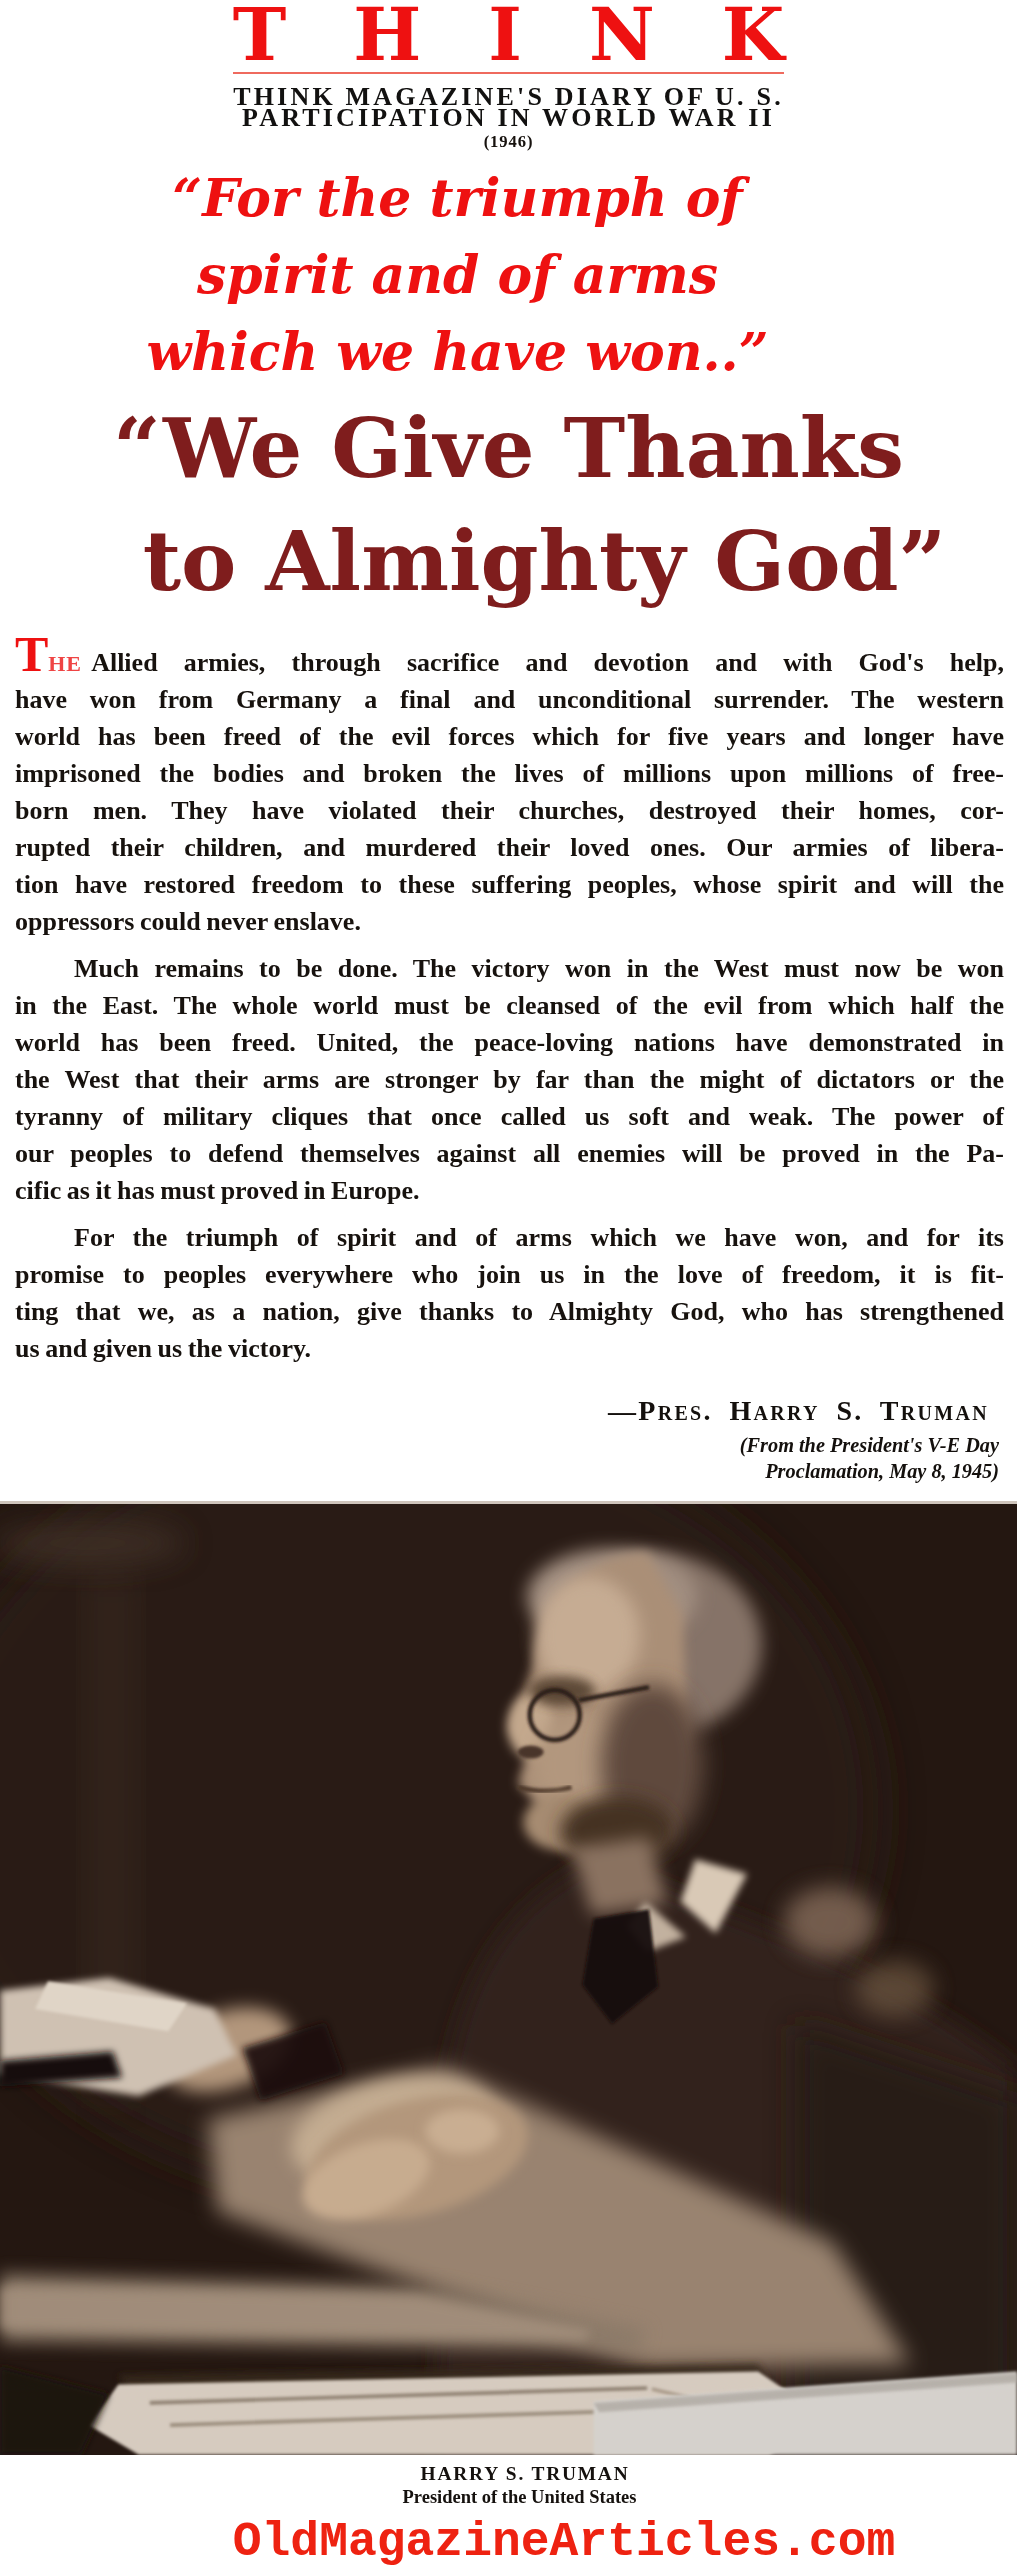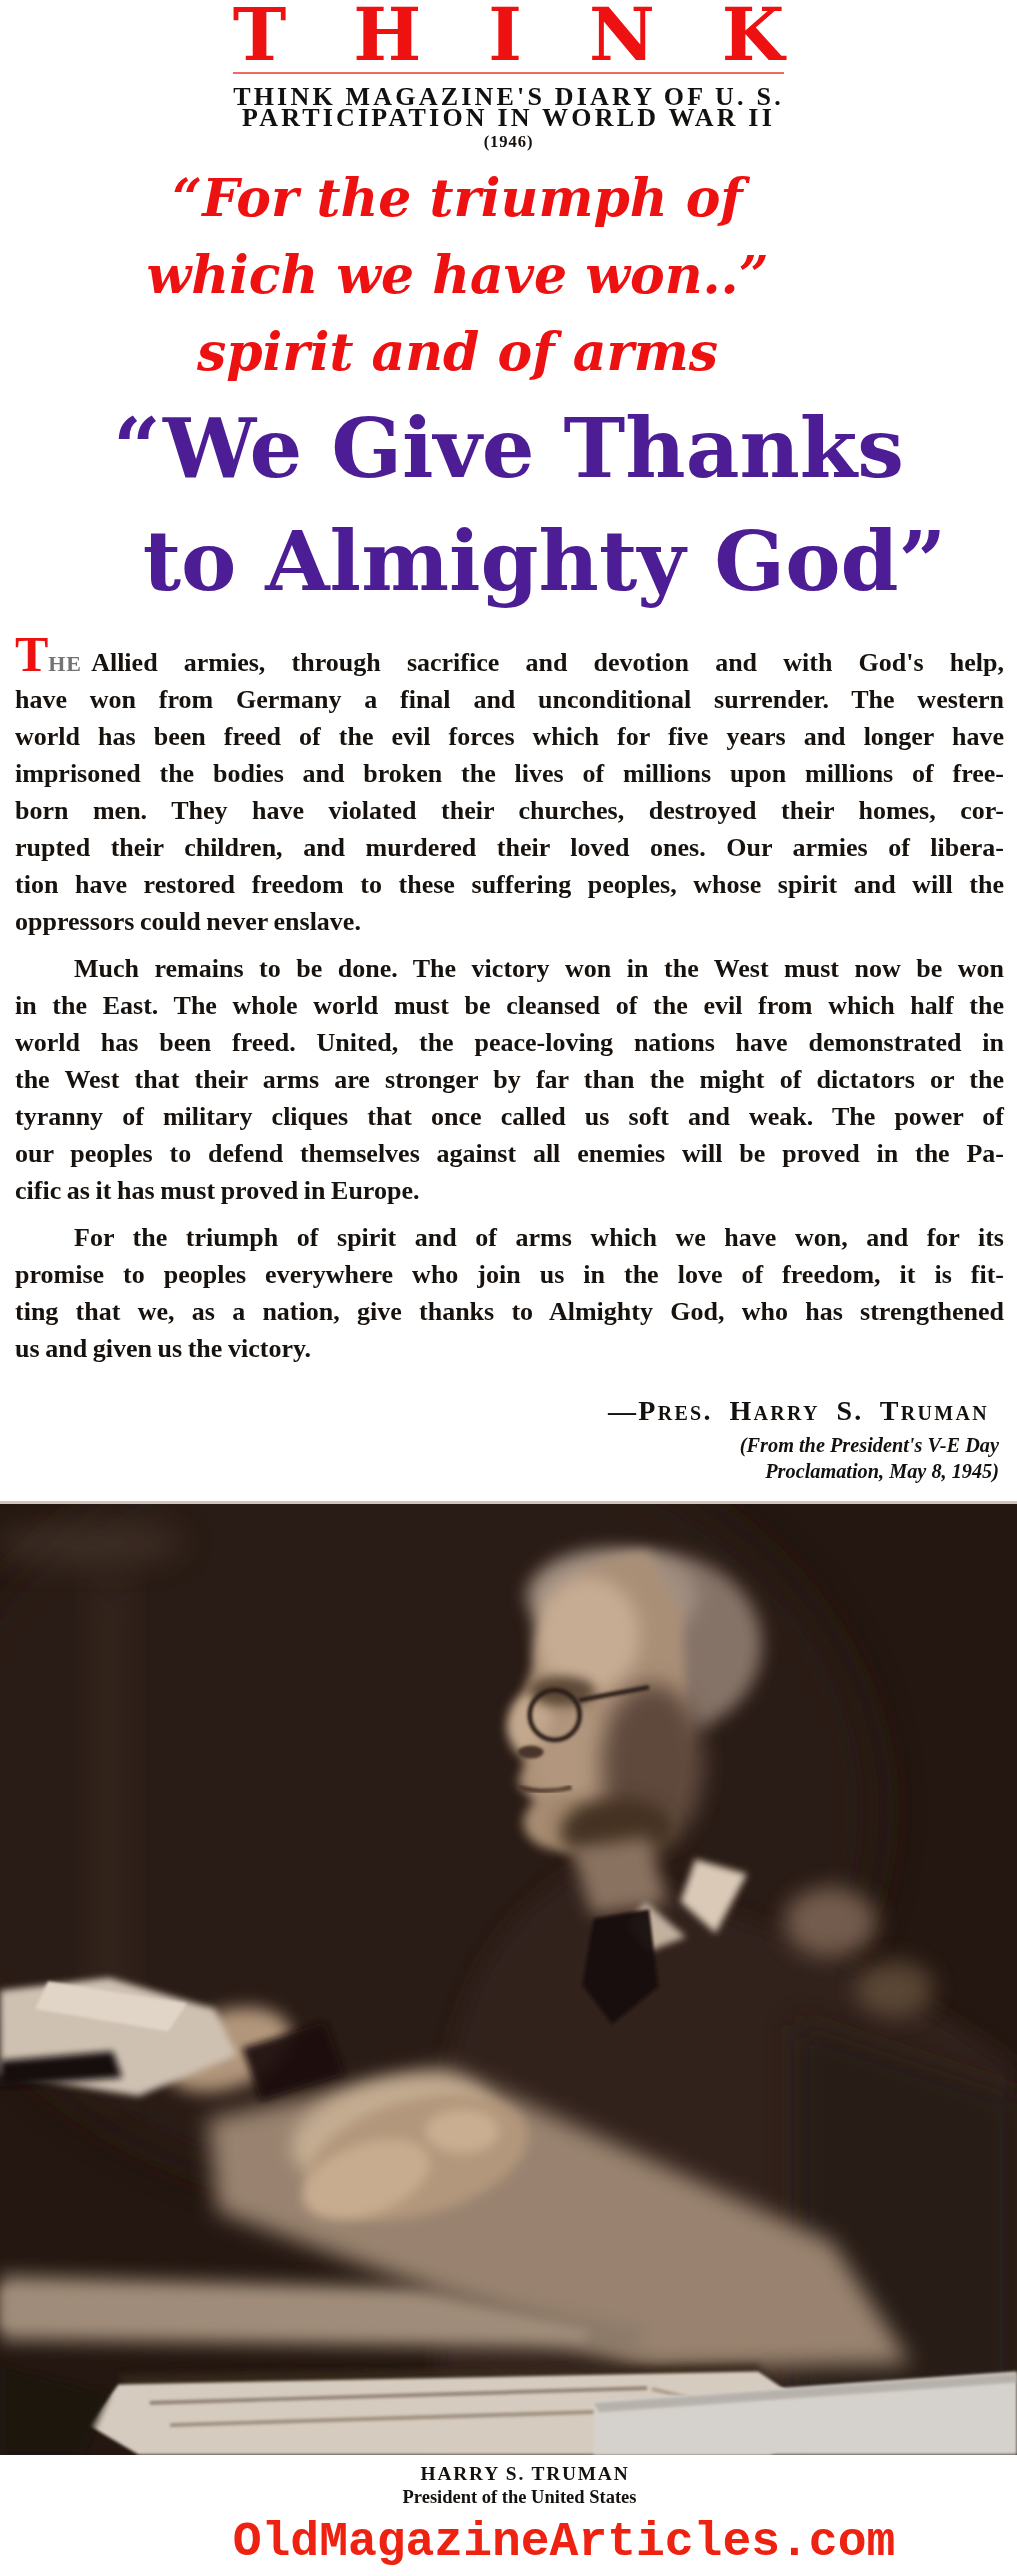--- a/index.html
+++ b/index.html
@@ -23,36 +23,36 @@
   
   .pull-quote{
     margin-top:7.4px;margin-right:102px;text-align:center;
     font-family:"DejaVu Serif",serif;font-style:italic;font-weight:700;
     font-size:52px;line-height:77px;color:#ee1111;
   }
   
   .headline{
     margin-top:1.8px;text-align:center;
     font-family:"DejaVu Serif",serif;font-weight:700;
-    font-size:83px;line-height:113px;color:#4c1d95;
+    font-size:83px;line-height:113px;color:#7f1d1d;
   }
   .headline .l2{display:block;padding-left:72px;}
   .headline .l1{display:block;}
   
   .article{margin:26px 13px 0 15px;}
   .p{margin:0;}
   .p + .p{margin-top:10.2px;}
   .bline{
     font-size:26px;line-height:37px;font-weight:700;color:#17120e;
     text-align:justify;text-align-last:justify;word-spacing:-0.9px;
   }
   .bline.last{text-align-last:left;}
   .bline.indent{padding-left:59px;}
   .dropcap{color:#ee1111;font-size:50px;line-height:0;font-weight:700;}
-  .smallcaps{color:#737373;font-size:22px;line-height:0;font-weight:700;margin-right:9.2px;letter-spacing:0.9px;}
+  .smallcaps{color:#ef4444;font-size:22px;line-height:0;font-weight:700;margin-right:9.2px;letter-spacing:0.9px;}
   
   .attribution{
     margin-top:28px;text-align:right;padding-right:28px;
     font-weight:700;font-size:28px;font-variant:small-caps;
     letter-spacing:2.3px;word-spacing:7.4px;color:#14100d;
   }
   .credit{
     margin-top:4.6px;text-align:right;padding-right:18px;
     font-style:italic;font-weight:700;font-size:20.3px;line-height:26px;color:#14100d;
   }
@@ -76,22 +76,22 @@
 <div>
   <div class="masthead-title">THINK</div>
   <div class="masthead-rule"></div>
   <div class="masthead-sub">THINK MAGAZINE'S DIARY OF U. S.</div>
   <div class="masthead-sub" style="margin-top:0;">PARTICIPATION IN WORLD WAR II</div>
   <div class="masthead-year">(1946)</div>
 </div>
 
 <div class="pull-quote">
   <div>“For the triumph of</div>
+  <div>spirit and of arms</div>
   <div>which we have won..”</div>
-  <div>spirit and of arms</div>
 </div>
 
 <div class="headline">
   <span class="l1">“We Give Thanks</span>
   <span class="l2">to Almighty God”</span>
 </div>
 
 <div class="article">
   <div class="p">
     <div class="bline"><span class="dropcap">T</span><span class="smallcaps">HE</span><span>Allied armies, through sacrifice and devotion and with God's help,</span></div>

